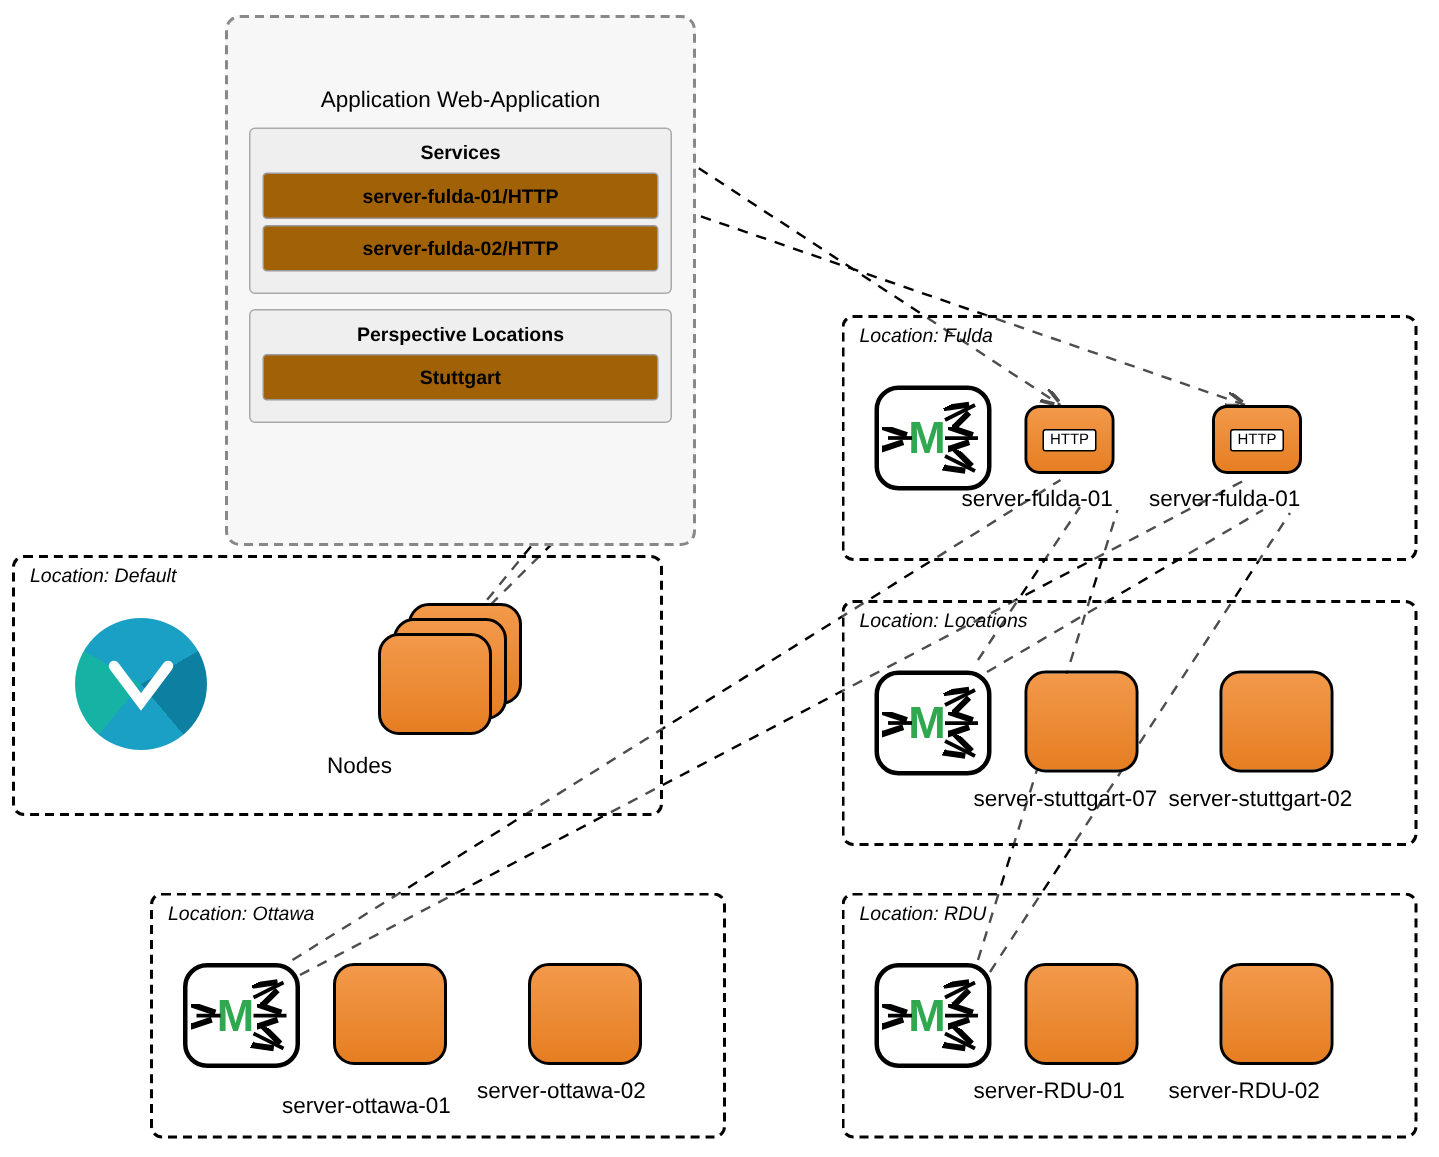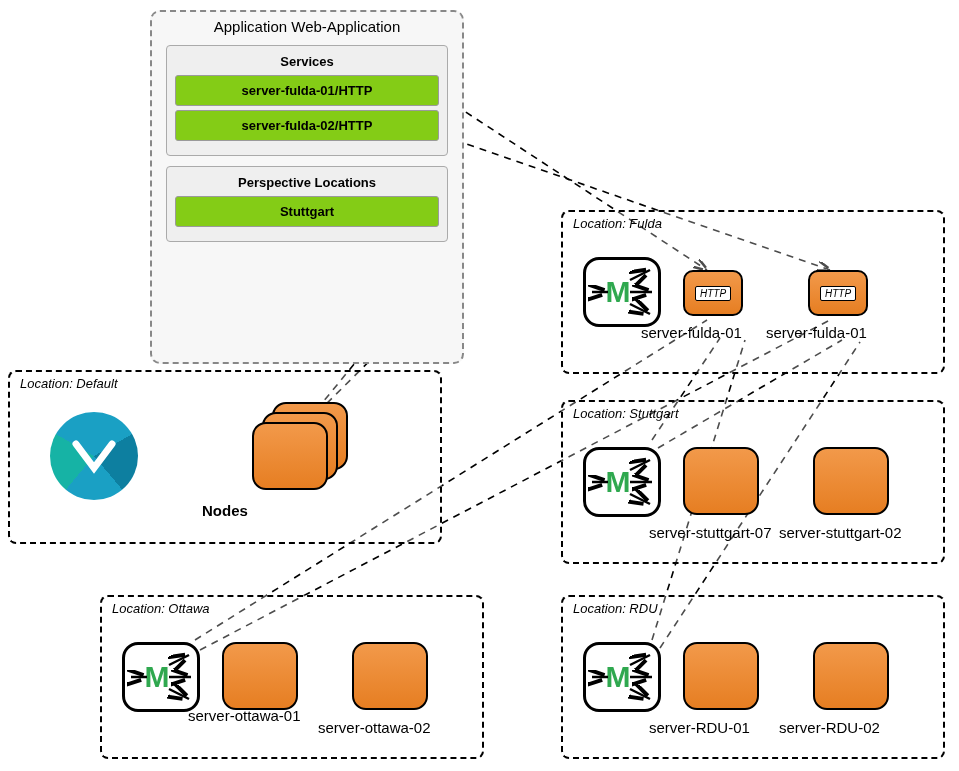--- a/index.html
+++ b/index.html
@@ -9,40 +9,39 @@
     position:absolute; border:2px dashed #000; border-radius:8px;
     background:rgba(255,255,255,0.3);
   }
   .panel-title {
     position:absolute; top:4px; left:10px; font-size:13px; font-style:italic; background:transparent;
   }
   .config-panel {
     position:absolute; left:150px; top:10px; width:310px; height:350px;
     border:2px dashed #888; border-radius:10px; background:#f7f7f7;
   }
-  .config-title { text-align:center; font-size:15px; padding:6px 0 4px; }
+  .config-title { text-align:center; font-size:15px; padding:6px 0 4px;margin-top:40px; }
   .subpanel {
     margin:6px 14px 10px; border:1px solid #aaa; border-radius:4px; background:#efefef;
     padding:6px 8px 10px;
     font-weight:bold;
   }
   .subpanel-title { text-align:center; font-size:13px; margin:2px 0 6px; }
   .config-item {
     display:block; width:100%; box-sizing:border-box;
-    background:#84cc16; border:1px solid #9a9a9a; border-radius:3px;
+    background:#a16207; border:1px solid #9a9a9a; border-radius:3px;
     text-align:center; font-size:13px; padding:7px 0; margin:4px 0;
     cursor:default;
   }
 
   
   .node-box {
     position:absolute; width:72px; height:64px;
     background:linear-gradient(#f2994a,#e67e22); border:2px solid #000;
     border-radius:14px;
-    font-style:italic;
   }
   .node-small { width:56px; height:42px; border-radius:10px; }
   .node-label {
     position:absolute; width:140px; font-size:15px;
     left:50%; transform:translateX(-50%);
   }
 
   .minion {
     position:absolute; width:72px; height:64px; background:#fff; border:3px solid #000; border-radius:16px;
   }
@@ -130,21 +129,21 @@
     <div class="panel-title">Location: Default</div>
     <div class="logo" style="left:40px; top:40px;">
       <svg viewBox="0 0 60 60">
           <path d="M12 18 L30 42 L48 18" stroke="#fff" stroke-width="7" fill="none" stroke-linecap="round"></path>
         </svg>
     </div>
 
     <div class="stack-behind" style="left:262px; top:30px;"></div>
     <div class="stack-behind" style="left:252px; top:40px;"></div>
     <div class="node-box" style="left:242px; top:50px;"></div>
-    <div class="node-label" style="left:262px; top:130px;font-weight:bold;">Nodes</div>
+    <div class="node-label" style="left:278px; top:130px;">Nodes</div>
   </div>
 
   <div class="panel" style="left:561px; top:210px; width:380px; height:160px;">
     <div class="panel-title">Location: Fulda</div>
     <div class="minion" style="left:20px; top:45px;">
       <svg width="72" height="64" viewBox="0 0 72 64">
         <text x="32" y="42" font-size="30" font-weight="700" fill="#2fa84f" text-anchor="middle">M</text>
         <line x1="6" y1="32" x2="22" y2="32" stroke="#000" stroke-width="2.5" marker-end="url(#arrow)"></line>
         <line x1="44" y1="20" x2="64" y2="10" stroke="#000" stroke-width="2.5" marker-end="url(#arrow)"></line>
         <line x1="44" y1="32" x2="66" y2="32" stroke="#000" stroke-width="2.5" marker-end="url(#arrow)"></line>
@@ -155,21 +154,21 @@
       <span style="background:#fff;border:1px solid #000;font-size:10px;padding:1px 4px;border-radius:2px;">HTTP</span>
     </div>
     <div class="node-label" style="left:148px; top:112px;">server-fulda-01</div>
     <div class="node-box node-small" style="left:245px; top:58px; display:flex;align-items:center;justify-content:center;">
       <span style="background:#fff;border:1px solid #000;font-size:10px;padding:1px 4px;border-radius:2px;">HTTP</span>
     </div>
     <div class="node-label" style="left:273px; top:112px;">server-fulda-01</div>
   </div>
 
   <div class="panel" style="left:561px; top:400px; width:380px; height:160px;">
-    <div class="panel-title">Location: Stuttgart</div>
+    <div class="panel-title">Location: Locations</div>
     <div class="minion" style="left:20px; top:45px;">
       <svg width="72" height="64" viewBox="0 0 72 64">
         <text x="32" y="42" font-size="30" font-weight="700" fill="#2fa84f" text-anchor="middle">M</text>
         <line x1="6" y1="32" x2="22" y2="32" stroke="#000" stroke-width="2.5" marker-end="url(#arrow)"></line>
         <line x1="44" y1="20" x2="64" y2="10" stroke="#000" stroke-width="2.5" marker-end="url(#arrow)"></line>
         <line x1="44" y1="32" x2="66" y2="32" stroke="#000" stroke-width="2.5" marker-end="url(#arrow)"></line>
         <line x1="44" y1="44" x2="64" y2="54" stroke="#000" stroke-width="2.5" marker-end="url(#arrow)"></line>
       </svg>
     </div>
     <div class="node-box" style="left:120px; top:45px;"></div>
@@ -200,18 +199,18 @@
     <div class="minion" style="left:20px; top:45px;">
       <svg width="72" height="64" viewBox="0 0 72 64">
         <text x="32" y="42" font-size="30" font-weight="700" fill="#2fa84f" text-anchor="middle">M</text>
         <line x1="6" y1="32" x2="22" y2="32" stroke="#000" stroke-width="2.5" marker-end="url(#arrow)"></line>
         <line x1="44" y1="20" x2="64" y2="10" stroke="#000" stroke-width="2.5" marker-end="url(#arrow)"></line>
         <line x1="44" y1="32" x2="66" y2="32" stroke="#000" stroke-width="2.5" marker-end="url(#arrow)"></line>
         <line x1="44" y1="44" x2="64" y2="54" stroke="#000" stroke-width="2.5" marker-end="url(#arrow)"></line>
       </svg>
     </div>
     <div class="node-box" style="left:120px; top:45px;"></div>
-    <div class="node-label" style="left:156px; top:110px;">server-ottawa-01</div>
+    <div class="node-label" style="left:156px; top:132px;">server-ottawa-01</div>
     <div class="node-box" style="left:250px; top:45px;"></div>
     <div class="node-label" style="left:286px; top:122px;">server-ottawa-02</div>
   </div>
 
 </div>
 
 </body></html>

